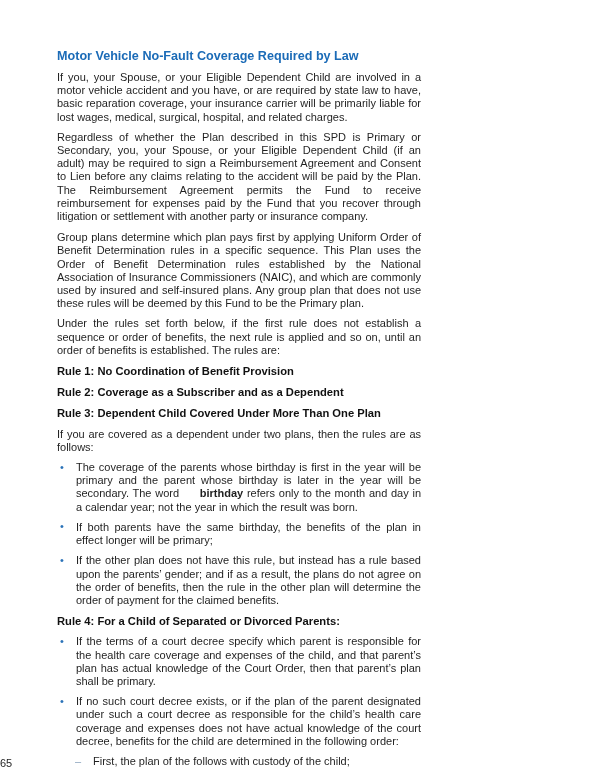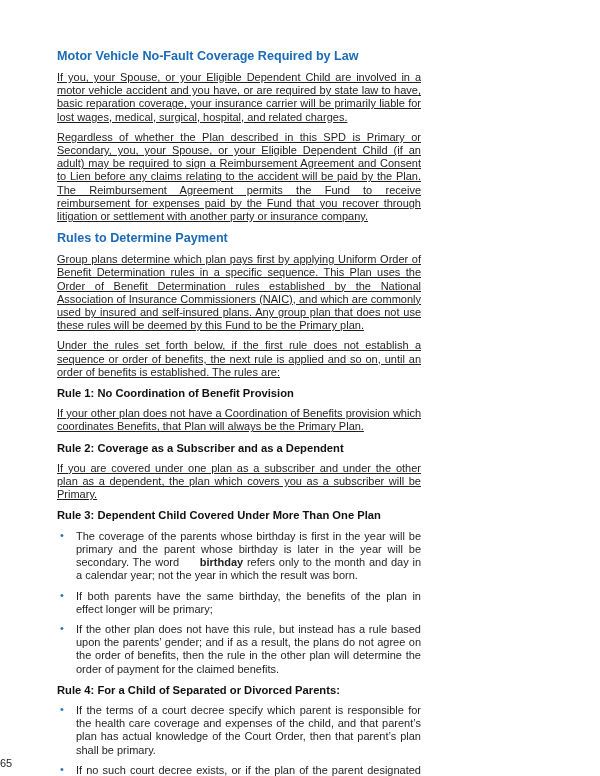--- a/index.html
+++ b/index.html
@@ -19,21 +19,20 @@
   .sec-heading {
     color: #1b6bb7;
     font-size: 12.6px;
     line-height: 14px;
     font-weight: bold;
     margin: 0 0 8px 0;
   }
   .para {
     margin: 0 0 7px 0;
     text-align: justify;
-    text-decoration: underline;
   }
   .rule-heading {
     font-size: 11.2px;
     font-weight: bold;
     margin: 8px 0 7px 0;
     color: #111111;
   }
   ul.bullets, ul.dashes {
     list-style: none;
     margin: 0;
@@ -77,33 +76,31 @@
 <body>
 
 <div class="page">
 
   <h1 class="sec-heading">Motor Vehicle No-Fault Coverage Required by Law</h1>
 
   <p class="para">If you, your Spouse, or your Eligible Dependent Child are involved in a motor vehicle accident and you have, or are required by state law to have, basic reparation coverage, your insurance carrier will be primarily liable for lost wages, medical, surgical, hospital, and related charges.</p>
 
   <p class="para" style="margin-bottom:8px;">Regardless of whether the Plan described in this SPD is Primary or Secondary, you, your Spouse, or your Eligible Dependent Child (if an adult) may be required to sign a Reimbursement Agreement and Consent to Lien before any claims relating to the accident will be paid by the Plan. The Reimbursement Agreement permits the Fund to receive reimbursement for expenses paid by the Fund that you recover through litigation or settlement with another party or insurance company.</p>
 
-  <h1 class="sec-heading">Rules to Determine Payment</h1>
 
   <p class="para">Group plans determine which plan pays first by applying Uniform Order of Benefit Determination rules in a specific sequence. This Plan uses the Order of Benefit Determination rules established by the National Association of Insurance Commissioners (NAIC), and which are commonly used by insured and self-insured plans. Any group plan that does not use these rules will be deemed by this Fund to be the Primary plan.</p>
 
   <p class="para">Under the rules set forth below, if the first rule does not establish a sequence or order of benefits, the next rule is applied and so on, until an order of benefits is established. The rules are:</p>
 
   <h2 class="rule-heading">Rule 1: No Coordination of Benefit Provision</h2>
-  <p class="para">If your other plan does not have a Coordination of Benefits provision which coordinates Benefits, that Plan will always be the Primary Plan.</p>
 
   <h2 class="rule-heading">Rule 2: Coverage as a Subscriber and as a Dependent</h2>
-  <p class="para">If you are covered under one plan as a subscriber and under the other plan as a dependent, the plan which covers you as a subscriber will be Primary.</p>
 
   <h2 class="rule-heading">Rule 3: Dependent Child Covered Under More Than One Plan</h2>
+  <p class="para">If you are covered as a dependent under two plans, then the rules are as follows:</p>
 
   <ul class="bullets">
     <li>
       <span class="marker">•</span><span><span>The coverage of the parents whose birthday is first in the year will be primary and the parent whose birthday is later in the year will be secondary. The word </span><b>birthday</b><span> refers only to the month and day in a calendar year; not the year in which the result was born.</span></span>
     </li>
     <li>
       <span class="marker">•</span><span>If both parents have the same birthday, the benefits of the plan in effect longer will be primary;</span>
     </li>
     <li>
       <span class="marker">•</span><span>If the other plan does not have this rule, but instead has a rule based upon the parents’ gender; and if as a result, the plans do not agree on the order of benefits, then the rule in the other plan will determine the order of payment for the claimed benefits.</span>

